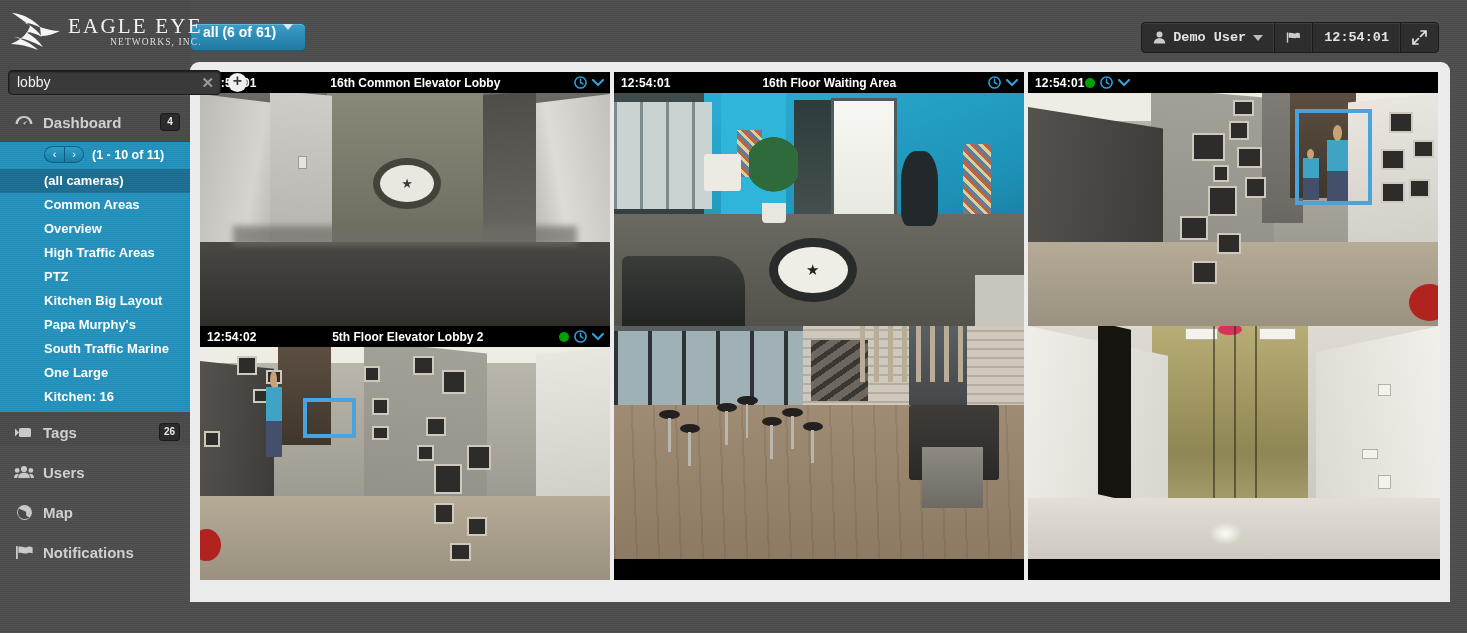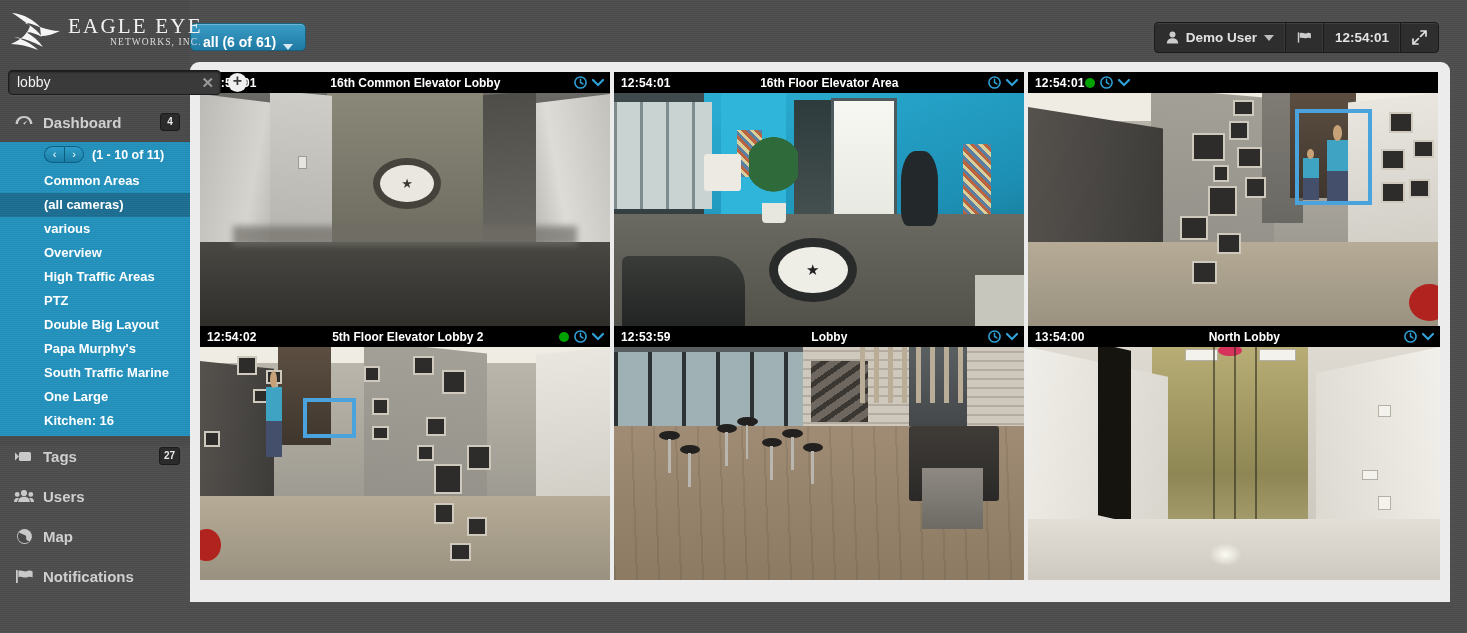--- a/index.html
+++ b/index.html
@@ -133,21 +133,21 @@
       #1b6d92;
   }
   
   #topbar {
     position: absolute; left: 190px; top: 0; right: 0; height: 62px;
     z-index: 5;
   }
   .all-cams-btn {
     position: absolute; left: 0px; top: 23px;
     height: 28px; padding: 0 12px;
-    display: flex; align-items: flex-end; gap: 7px;
+    display: flex; align-items: flex-start; gap: 7px;
     background: linear-gradient(#3b9dc6, #1f7aa3);
     border: 1px solid #17627f; border-radius: 5px;
     color: #ffffff; font-size: 14px; font-weight: bold; cursor: pointer;
     box-shadow: inset 0 1px 0 rgba(255,255,255,.25);
   }
   .caret-down {
     width: 0; height: 0; border-left: 5px solid transparent;
     border-right: 5px solid transparent; border-top: 6px solid #d8eaf3;
   }
   .top-right {
@@ -155,21 +155,21 @@
     display: flex; align-items: stretch; height: 31px;
     background: #2e2e2e; border: 1px solid #1b1b1b; border-radius: 4px;
     box-shadow: inset 0 1px 0 rgba(255,255,255,.08);
     overflow: hidden;
   }
   .top-seg {
     display: flex; align-items: center; gap: 7px;
     padding: 0 11px; color: #e2e2e2; font-size: 13.5px; font-weight: bold;
     border-right: 1px solid #1a1a1a;
     box-shadow: inset -1px 0 0 rgba(255,255,255,.06);
-    cursor: pointer; white-space: nowrap;
+    cursor: pointer; white-space: nowrap; font-family: Liberation Mono, monospace;
   }
   .top-seg:last-child { border-right: 0; box-shadow: none; }
   .top-seg .caret-down { border-top-color: #bdbdbd; }
   
   #content {
     position: absolute; left: 190px; top: 62px;
     width: 1260px; height: 540px;
     background: #ececec;
     border-radius: 9px 9px 0 0;
     padding: 10px 10px 0 10px;
@@ -505,42 +505,41 @@
 
     <div class="sub-panel">
       <div class="pager-row">
         <span class="pager">
           <button>‹</button>
           <button>›</button>
         </span>
         <span>(1 - 10 of 11)</span>
       </div>
 
+      <div class="layout-item selected">(all cameras)</div>
       <div class="layout-item">Common Areas</div>
-      <div class="layout-item selected">(all cameras)</div>
-      <div class="layout-item">various</div>
       <div class="layout-item">Overview</div>
       <div class="layout-item">High Traffic Areas</div>
       <div class="layout-item">PTZ</div>
-      <div class="layout-item">Double Big Layout</div>
+      <div class="layout-item">Kitchen Big Layout</div>
       <div class="layout-item">Papa Murphy's</div>
       <div class="layout-item">South Traffic Marine</div>
       <div class="layout-item">One Large</div>
       <div class="layout-item">Kitchen: 16</div>
     </div>
 
     <div class="nav-item">
       <span class="nav-ico">
         <svg width="19" height="13" viewBox="0 0 19 13">
           <rect x="4" y="2" width="12" height="9" rx="1.6" fill="#c9c9c9"></rect>
           <path d="M4 6.5 L0 2.5 L0 10.5 Z" fill="#c9c9c9"></path>
         </svg>
       </span>
       <span class="nav-label">Tags</span>
-      <span class="badge">27</span>
+      <span class="badge">26</span>
     </div>
 
     <div class="nav-item">
       <span class="nav-ico">
         <svg width="20" height="14" viewBox="0 0 20 14">
           <circle cx="10" cy="4" r="3.1" fill="#c9c9c9"></circle>
           <path d="M4.2 13 C4.2 9.6 6.8 7.8 10 7.8 C13.2 7.8 15.8 9.6 15.8 13 Z" fill="#c9c9c9"></path>
           <circle cx="3.2" cy="5.4" r="2.4" fill="#c9c9c9"></circle>
           <path d="M0 13 C0 10.4 1.4 9 3.2 9 C4 9 4.7 9.2 5.2 9.6 C4 10.4 3.2 11.6 3.1 13 Z" fill="#c9c9c9"></path>
           <circle cx="16.8" cy="5.4" r="2.4" fill="#c9c9c9"></circle>
@@ -634,21 +633,21 @@
             <div class="door-r"></div>
               <div class="door-r2"></div>
             <div class="floor"></div>
           </div>
         </div>
       </div>
 
       <div class="cam">
         <div class="cam-header">
           <span class="cam-time">12:54:01</span>
-          <span class="cam-title">16th Floor Elevator Area</span>
+          <span class="cam-title">16th Floor Waiting Area</span>
           <span class="cam-icons">
             <svg class="clock-ico" viewBox="0 0 14 14">
               <circle cx="7" cy="7" r="6" fill="none" stroke="#2f9fd6" stroke-width="1.7"></circle>
               <path d="M7 3.4 L7 7 L9.6 8.6" stroke="#2f9fd6" stroke-width="1.6" fill="none" stroke-linecap="round"></path>
             </svg>
             <svg class="chev" viewBox="0 0 12 9">
               <path d="M1 2 L6 7 L11 2" stroke="#2f9fd6" stroke-width="2.2" fill="none" stroke-linecap="round"></path>
             </svg>
           </span>
         </div>
@@ -759,33 +758,20 @@
             <div class="frame" style="left:65%;top:73%;width:5%;height:8%"></div>
             <div class="frame" style="left:61%;top:84%;width:5%;height:8%"></div>
             <div class="person" style="left:16%;top:17%;width:4%;height:30%"></div>
             <div class="red" style="left:-2%;right:auto;bottom:8%;width:7%;height:14%"></div>
           </div>
           <div class="motion-box" style="left:25%;top:22%;width:13%;height:17%"></div>
         </div>
       </div>
 
       <div class="cam">
-        <div class="cam-header">
-          <span class="cam-time">12:53:59</span>
-          <span class="cam-title">Lobby</span>
-          <span class="cam-icons">
-            <svg class="clock-ico" viewBox="0 0 14 14">
-              <circle cx="7" cy="7" r="6" fill="none" stroke="#2f9fd6" stroke-width="1.7"></circle>
-              <path d="M7 3.4 L7 7 L9.6 8.6" stroke="#2f9fd6" stroke-width="1.6" fill="none" stroke-linecap="round"></path>
-            </svg>
-            <svg class="chev" viewBox="0 0 12 9">
-              <path d="M1 2 L6 7 L11 2" stroke="#2f9fd6" stroke-width="2.2" fill="none" stroke-linecap="round"></path>
-            </svg>
-          </span>
-        </div>
         <div class="cam-video">
           <div class="scene s5">
             <div class="upper"></div>
             <div class="glass"></div>
             <div class="stone"></div>
               <div class="stone2"></div>
             <div class="stairs"></div>
               <div class="rail"></div>
             <div class="floor"></div>
             <div class="counter"></div>
@@ -795,33 +781,20 @@
             <div class="stool" style="left:25%;top:33%"></div>
             <div class="stool" style="left:30%;top:30%"></div>
             <div class="stool" style="left:36%;top:39%"></div>
             <div class="stool" style="left:41%;top:35%"></div>
             <div class="stool" style="left:46%;top:41%"></div>
           </div>
         </div>
       </div>
 
       <div class="cam" style="border-right:0">
-        <div class="cam-header">
-          <span class="cam-time">13:54:00</span>
-          <span class="cam-title">North Lobby</span>
-          <span class="cam-icons">
-            <svg class="clock-ico" viewBox="0 0 14 14">
-              <circle cx="7" cy="7" r="6" fill="none" stroke="#2f9fd6" stroke-width="1.7"></circle>
-              <path d="M7 3.4 L7 7 L9.6 8.6" stroke="#2f9fd6" stroke-width="1.6" fill="none" stroke-linecap="round"></path>
-            </svg>
-            <svg class="chev" viewBox="0 0 12 9">
-              <path d="M1 2 L6 7 L11 2" stroke="#2f9fd6" stroke-width="2.2" fill="none" stroke-linecap="round"></path>
-            </svg>
-          </span>
-        </div>
         <div class="cam-video">
           <div class="scene s6">
             <div class="corridor"></div>
             <div class="sign"></div>
             <div class="paper" style="left:38%;top:1%;width:8%;height:5%"></div>
             <div class="paper" style="left:56%;top:1%;width:9%;height:5%"></div>
             <div class="doorline" style="left:45%"></div>
             <div class="doorline" style="left:50%"></div>
             <div class="doorline" style="left:55%"></div>
             <div class="wall-l"></div>

